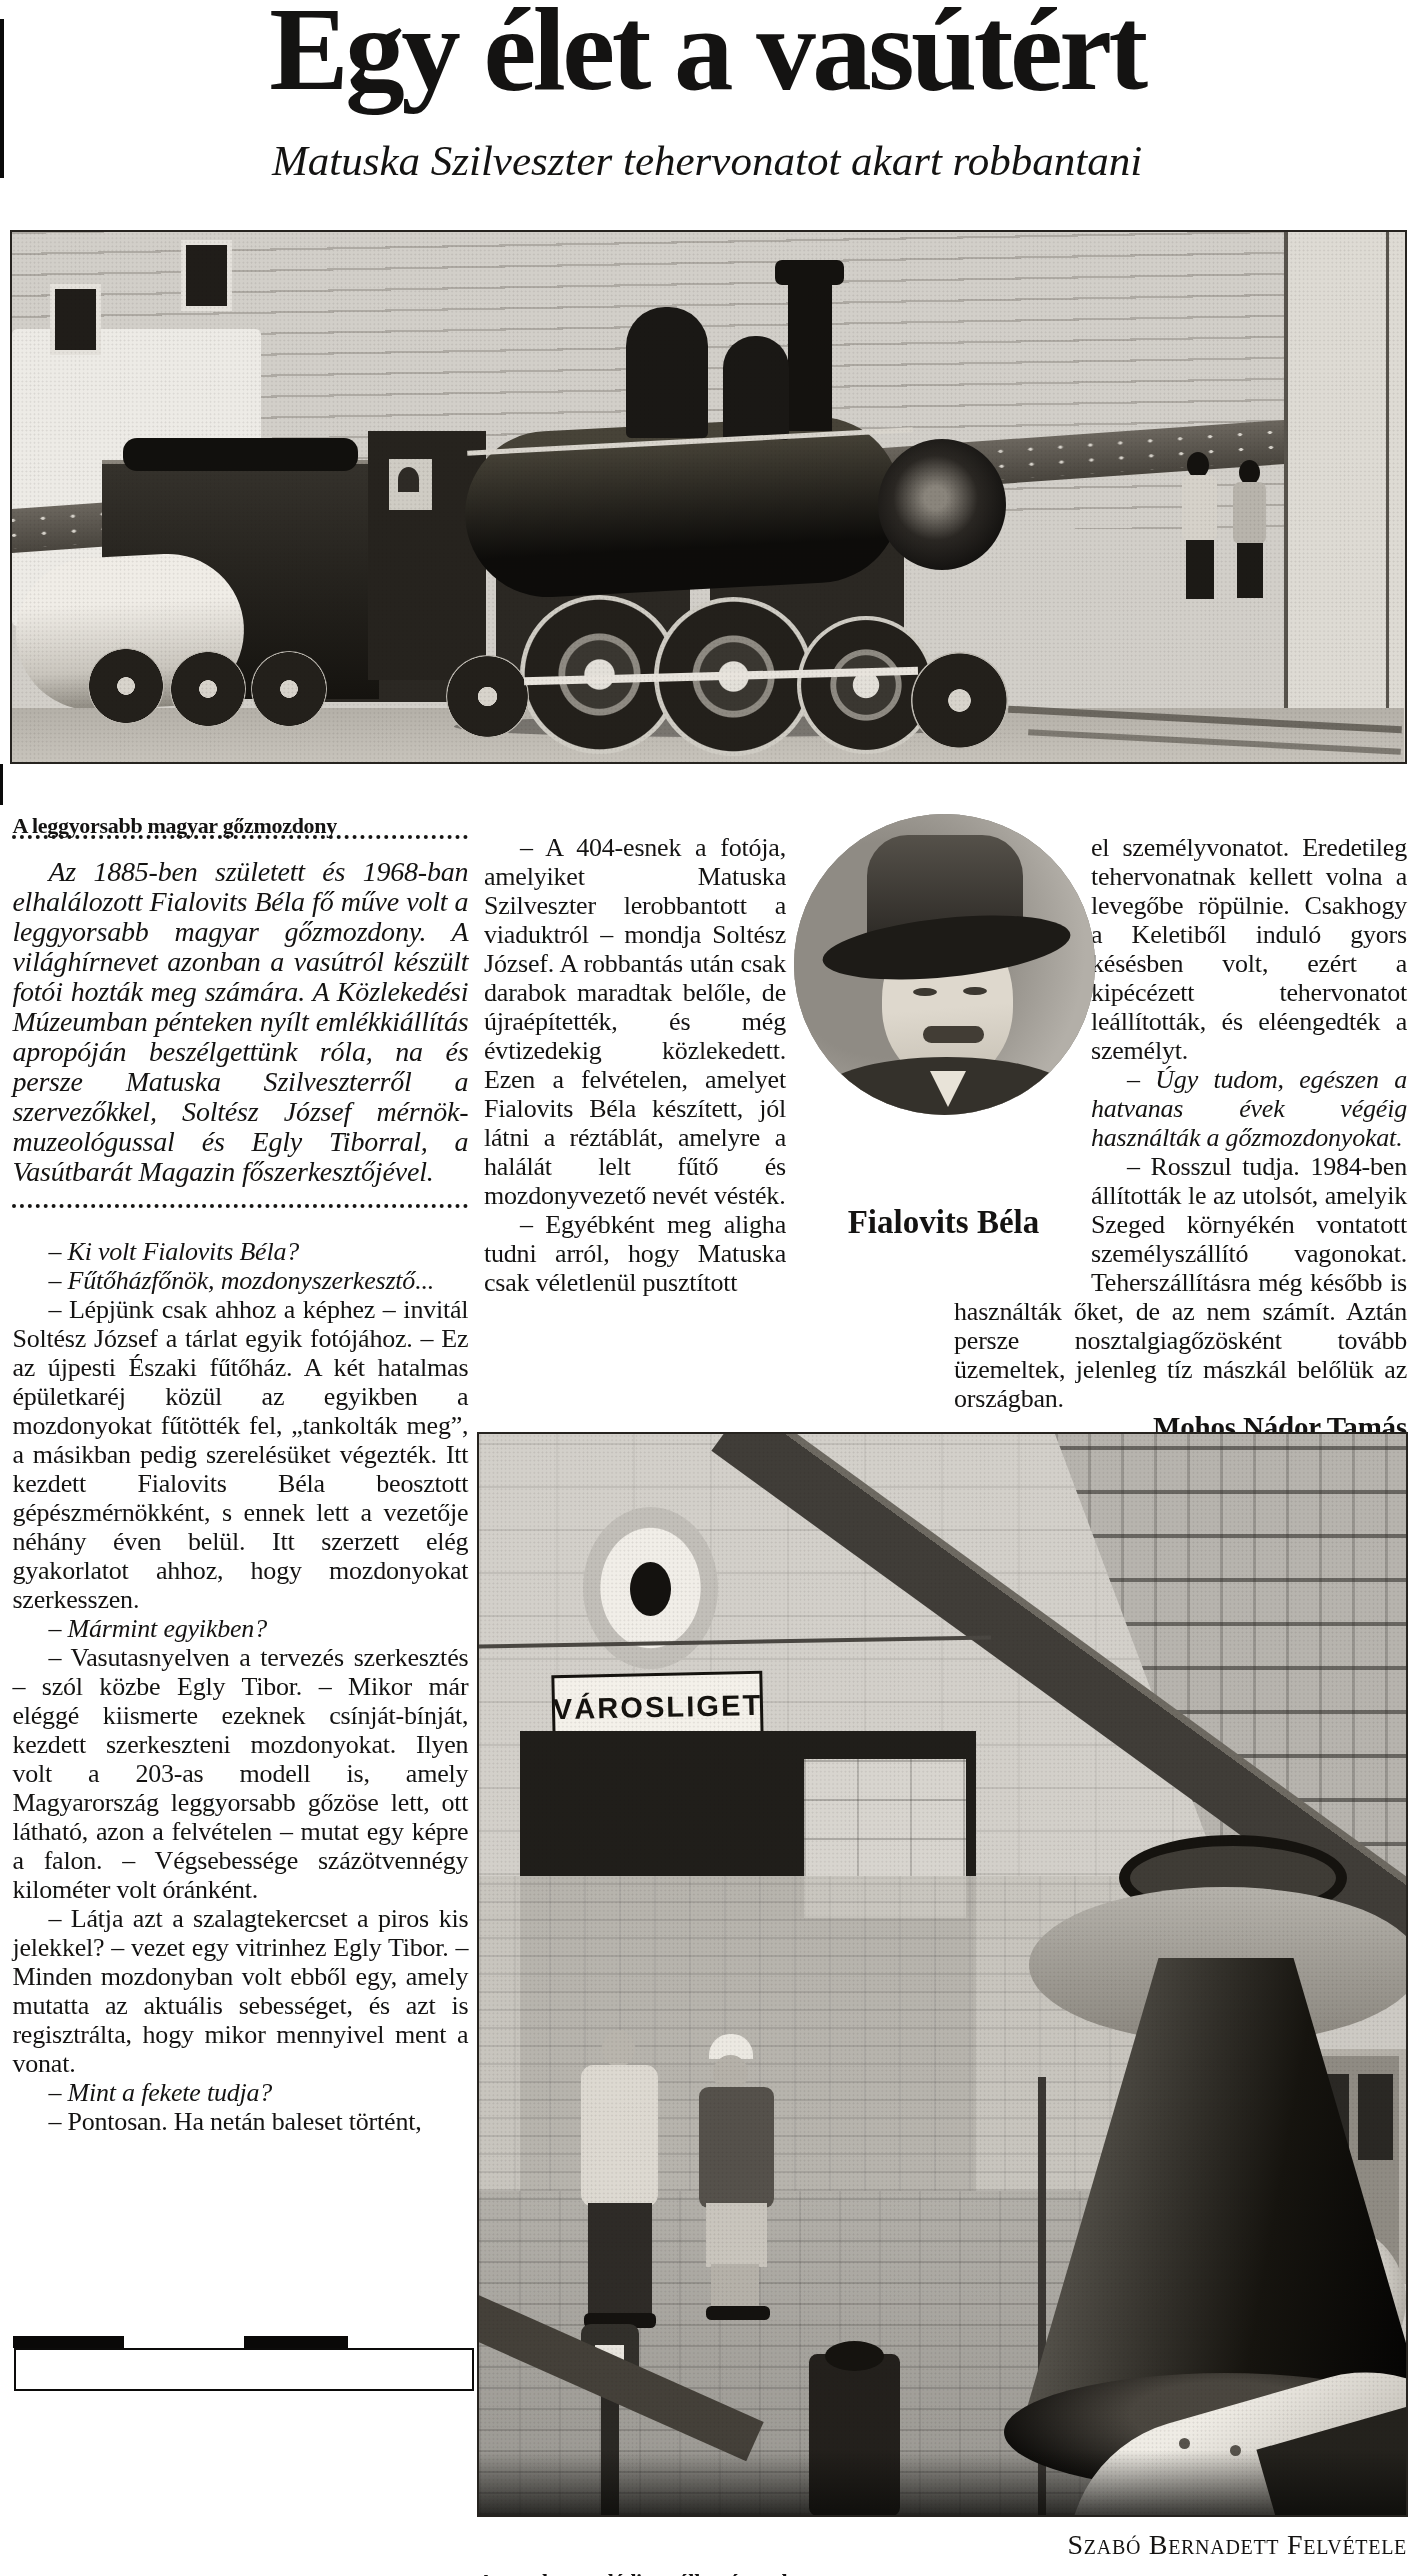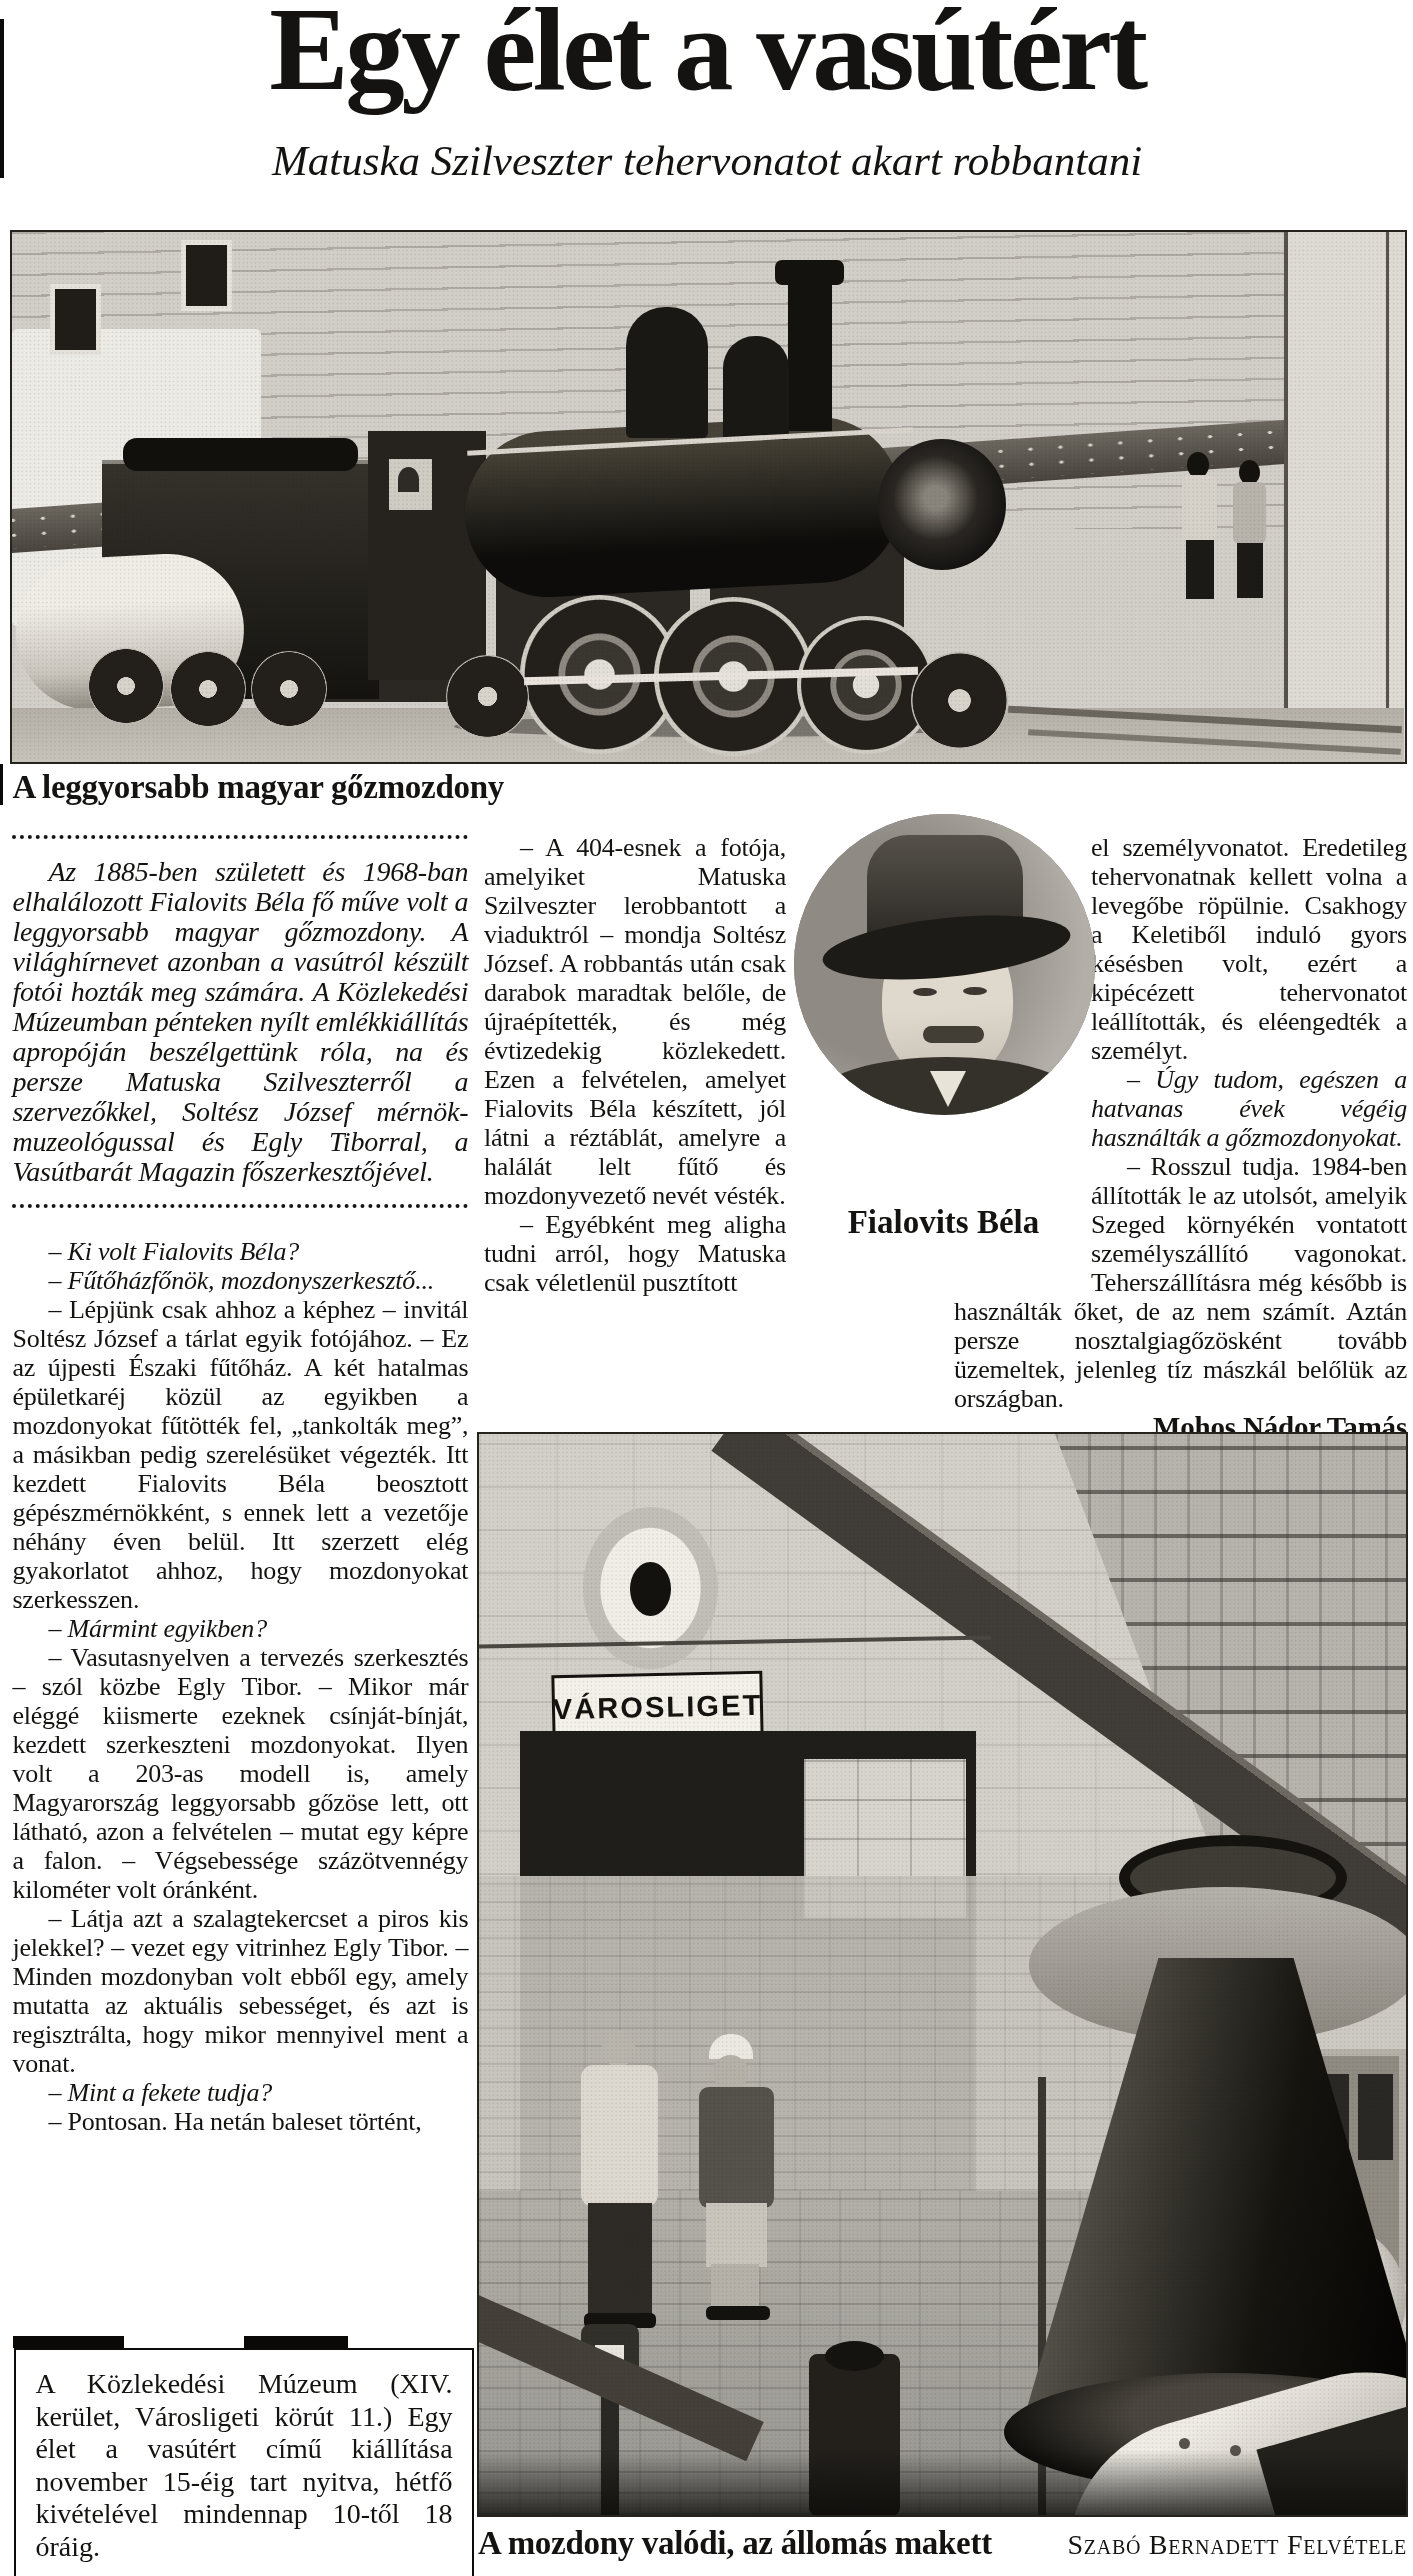--- a/index.html
+++ b/index.html
@@ -23,21 +23,21 @@
     position:absolute; overflow:hidden; background:#c9c6c0;
     border:2.1px solid #26231f; box-sizing:border-box;
   }
   .photo .grain {
     position:absolute; inset:0; pointer-events:none;
     background-image:radial-gradient(rgba(20,18,15,.10) 0.7px, transparent 1px);
     background-size:4.1px 4.1px;
   }
   .art { position:absolute; }
   
-  .photo-caption { position:absolute; font-size:33px; font-weight:bold; letter-spacing:-0.3px; }
+  .photo-caption { position:absolute; font-size:22px; font-weight:bold; letter-spacing:-0.3px;margin-top:44px; }
   .credit {
     position:absolute; font-size:28px; font-variant:small-caps; letter-spacing:0.7px;
     text-align:right;
   }
   
   .col { position:absolute; text-align:justify; font-size:26px; line-height:29px; letter-spacing:-0.2px; }
   .col p { margin:0; text-indent:36px; }
   .col p.q { font-style:italic; }
   .intro { font-style:italic; font-size:28px; line-height:30px; text-align:justify; margin:0; }
   .dotrule { border:none; border-top:4.8px dotted #161513; margin:0; }
@@ -205,21 +205,20 @@
     <div class="art" style="left:129px; top:212px; width:61px; height:16.6px; background:#423d35; border-radius:8.3px;"></div>
     <div class="art" style="left:21px; top:243px; width:263px; height:83px; border-radius:50% 50% 0 0;
                 background:#34312b;"></div>
     <div class="art" style="left:136px; top:257px; width:36px; height:36px; background:#e8e3d8;
                 clip-path:polygon(50% 100%, 0 0, 100% 0);"></div>
     <div class="grain" style="border-radius:50%;"></div>
   </div>
   <div class="portrait-caption">Fialovits Béla</div>
 
   <div class="notice">
-    <span>A Közlekedési Múzeum (XIV. kerület, Városligeti körút 11.) Egy élet a vasútért című kiállítása november 15-éig tart nyitva, hétfő kivételével mindennap 10-től 18 óráig.</span>
     <div class="notice-bar" style="left:-2.8px;  top:-14px;  width:111px;"></div>
     <div class="notice-bar" style="left:228px; top:-14px;  width:104px;"></div>
     
     
   </div>
 
   <div class="photo" style="left:477px; top:1432px; width:931px; height:1085px; background:#cdcac4;">
 
     <div class="art" style="left:0; top:0; width:927px; height:484px; background:#d3d0ca;
                 background-image:repeating-linear-gradient(0deg, rgba(40,38,34,.10) 0 2.1px, transparent 2.1px 43px),

